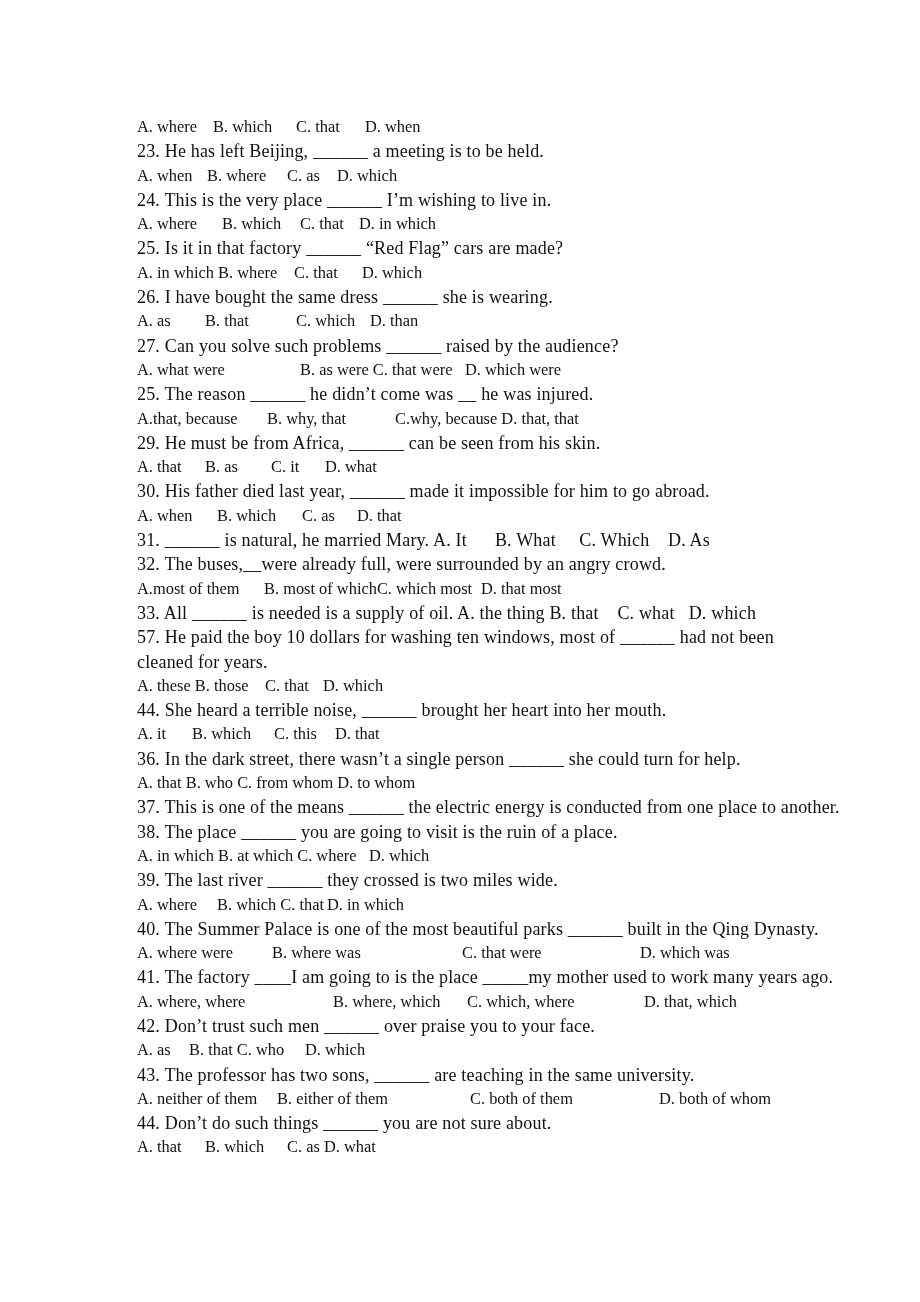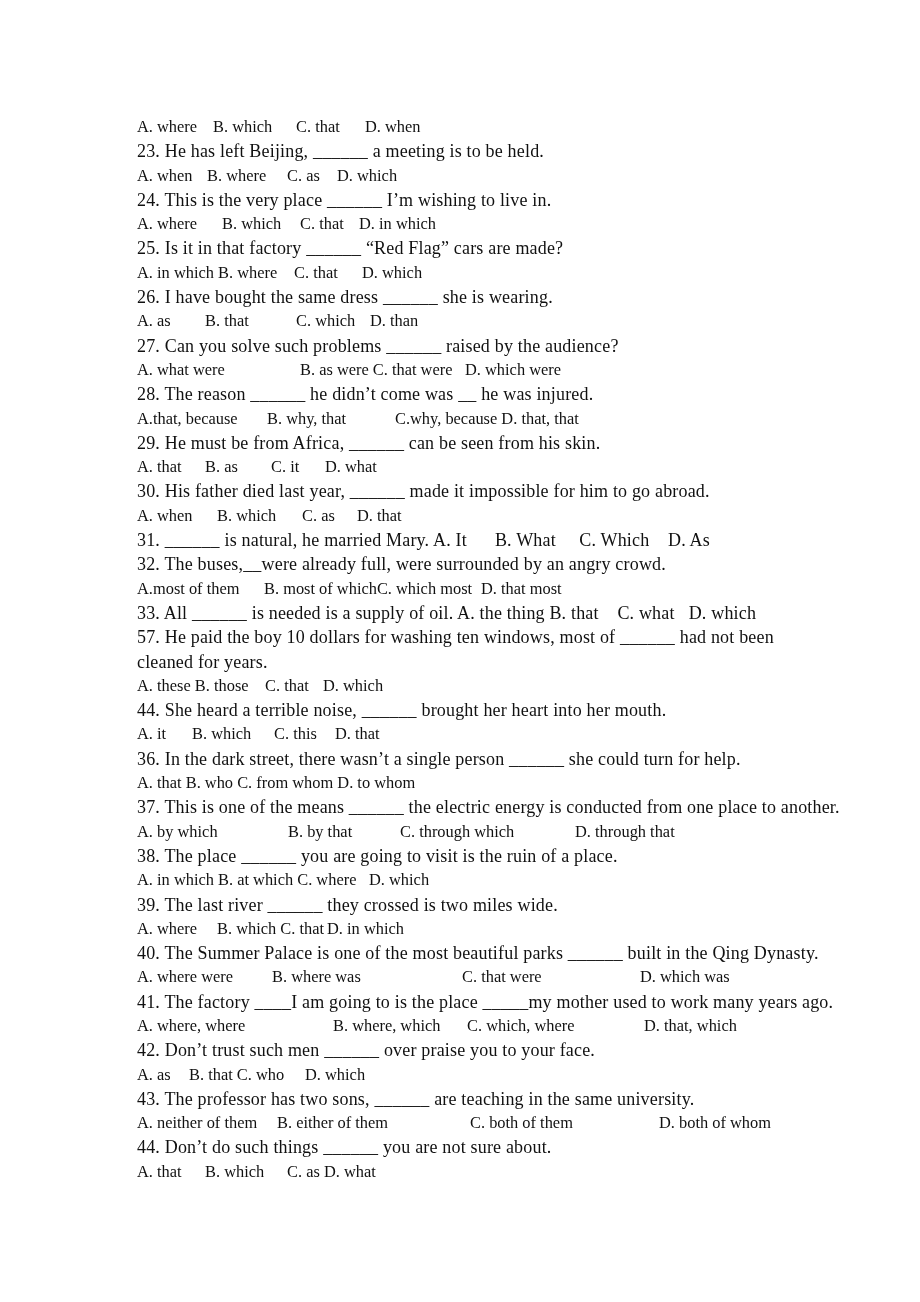--- a/index.html
+++ b/index.html
@@ -112,21 +112,21 @@
     </div>
 
     <div class="line">27. Can you solve such problems ______ raised by the audience?</div>
 
     <div class="opts">
       <span class="opt" style="left:0px">A. what were</span>
       <span class="opt" style="left:163px">B. as were C. that were</span>
       <span class="opt" style="left:328px">D. which were</span>
     </div>
 
-    <div class="line">28. The reason ______ he didn’t come was __ he was injured.</div>
+    <div class="line">25. The reason ______ he didn’t come was __ he was injured.</div>
 
     <div class="opts">
       <span class="opt" style="left:0px">A.that, because</span>
       <span class="opt" style="left:130px">B. why, that</span>
       <span class="opt" style="left:258px">C.why, because D. that, that</span>
     </div>
 
     <div class="line">29. He must be from Africa, ______ can be seen from his skin.</div>
 
     <div class="opts">
@@ -175,26 +175,20 @@
     </div>
 
     <div class="line">36. In the dark street, there wasn’t a single person ______ she could turn for help.</div>
 
     <div class="opts">
       <span class="opt" style="left:0px">A. that B. who C. from whom D. to whom</span>
     </div>
 
     <div class="line">37. This is one of the means ______ the electric energy is conducted from one place to another.</div>
 
-    <div class="opts">
-      <span class="opt" style="left:0px">A. by which</span>
-      <span class="opt" style="left:151px">B. by that</span>
-      <span class="opt" style="left:263px">C. through which</span>
-      <span class="opt" style="left:438px">D. through that</span>
-    </div>
 
     <div class="line">38. The place ______ you are going to visit is the ruin of a place.</div>
 
     <div class="opts">
       <span class="opt" style="left:0px">A. in which B. at which C. where</span>
       <span class="opt" style="left:232px">D. which</span>
     </div>
 
     <div class="line">39. The last river ______ they crossed is two miles wide.</div>
 

